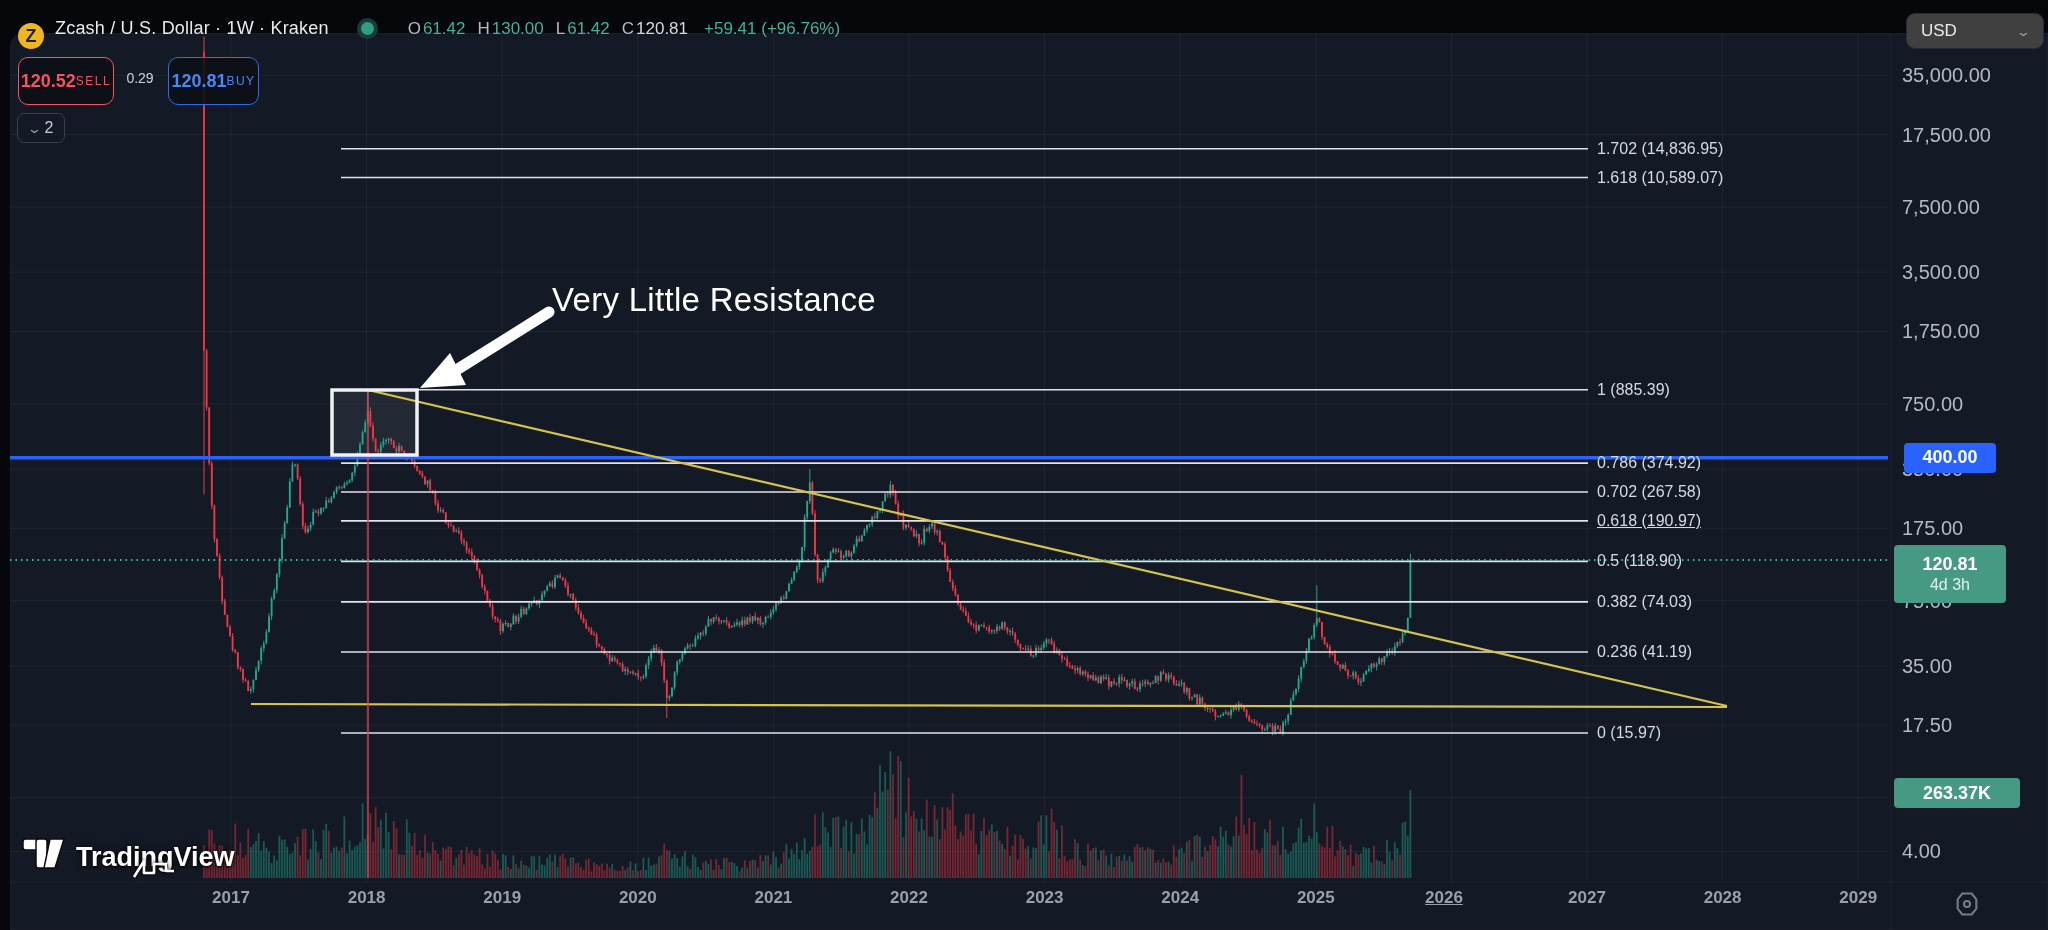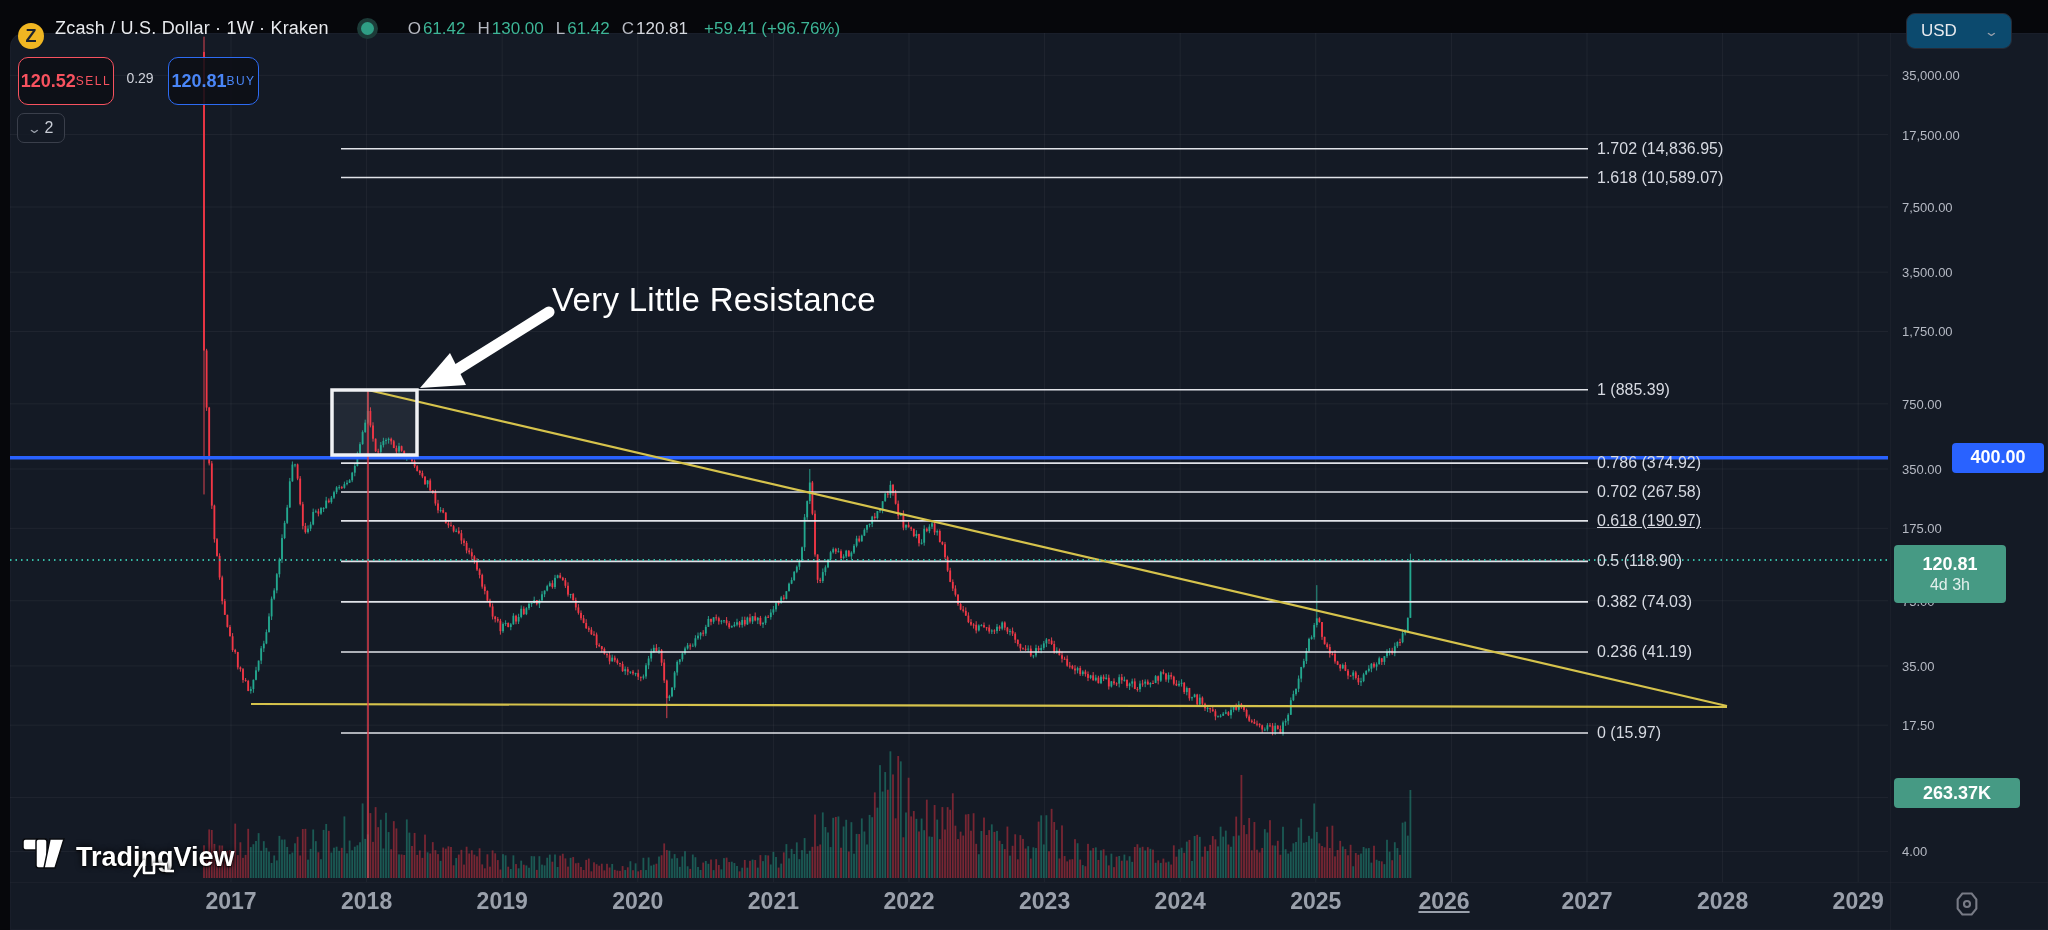--- a/index.html
+++ b/index.html
@@ -23,27 +23,27 @@
     align-items:center;justify-content:center;line-height:1.15;cursor:pointer;}
   #sell-btn{left:18px;top:57px;width:94px;height:46px;border:1.5px solid #f7525f;color:#f7525f;}
   #buy-btn{left:168px;top:57px;width:89px;height:46px;border:1.5px solid #2d6bf3;color:#4a86f7;}
   .trade-price{font-size:18px;font-weight:700;}
   .trade-label{font-size:12px;letter-spacing:1.5px;margin-top:1px;}
   #spread{position:absolute;left:117px;top:70px;width:46px;text-align:center;font-size:14px;color:#d1d4dc;}
   #collapse-pill{position:absolute;left:17px;top:113px;width:46px;height:28px;border:1px solid #3a3f4b;
     border-radius:7px;display:flex;align-items:center;justify-content:center;gap:5px;color:#c8ccd5;font-size:16px;cursor:pointer;background:#141a25cc;}
   .chev{color:#9aa0ab;font-size:13px;transform:scaleX(1.4);}
   
-  #currency-pill{position:absolute;left:1906px;top:13px;width:106px;height:36px;background:#0c4a6e;
+  #currency-pill{position:absolute;left:1906px;top:13px;width:138px;height:36px;background:#404040;
     border:1px solid #262b37;border-radius:9px;display:flex;align-items:center;padding:0 14px;box-sizing:border-box;
     color:#e8eaee;font-size:17px;cursor:pointer;}
   #currency-pill .chev{margin-left:auto;}
   
-  .tick-label{position:absolute;left:1902px;color:#b5b9c3;font-size:13px;transform:translateY(-50%);white-space:nowrap;}
-  .year-label{position:absolute;top:888px;color:#9aa0ab;font-size:23px;font-weight:600;transform:translateX(-50%);}
+  .tick-label{position:absolute;left:1902px;color:#b5b9c3;font-size:20px;transform:translateY(-50%);white-space:nowrap;}
+  .year-label{position:absolute;top:888px;color:#9aa0ab;font-size:17px;font-weight:600;transform:translateX(-50%);}
   .fib-label{position:absolute;left:1597px;color:#d7dae2;font-size:16px;transform:translateY(-50%);white-space:nowrap;}
   .badge{position:absolute;border-radius:4px;color:#fff;display:flex;flex-direction:column;align-items:center;justify-content:center;}
   #price-badge-line1{font-size:18px;font-weight:600;}
   #price-badge-line2{font-size:16px;color:#ffffffd9;margin-top:1px;}
   
   #annotation-text{position:absolute;left:552px;top:281px;color:#fff;font-size:33px;letter-spacing:.3px;}
   
   #tv-logo{position:absolute;left:22px;top:833px;display:flex;align-items:flex-end;gap:10px;color:#fff;cursor:pointer;}
   #tv-logo-text{font-size:27px;font-weight:700;text-shadow:0 0 6px #000,0 1px 2px #000;}
   #axis-separators div{position:absolute;background:#2a2e3955;}
@@ -1590,21 +1590,21 @@
       <div class="fib-label" style="left: 1597px; top: 389.69px;">1 (885.39)</div>
       <div class="fib-label" style="left: 1597px; top: 463.162px;">0.786 (374.92)</div>
       <div class="fib-label" style="left: 1597px; top: 492.001px;">0.702 (267.58)</div>
       <div class="fib-label" style="left: 1597px; top: 520.84px; text-decoration: underline;">0.618 (190.97)</div>
       <div class="fib-label" style="left: 1597px; top: 561.353px;">0.5 (118.90)</div>
       <div class="fib-label" style="left: 1597px; top: 601.864px;">0.382 (74.03)</div>
       <div class="fib-label" style="left: 1597px; top: 651.99px;">0.236 (41.19)</div>
       <div class="fib-label" style="left: 1597px; top: 733px;">0 (15.97)</div>
     </div>
   <div id="badges">
-      <div class="badge" style="left: 1952px; top: 442.626px; width: 92px; height: 30px; background: rgb(41, 98, 255);">
+      <div class="badge" style="left: 1904px; top: 442.626px; width: 92px; height: 30px; background: rgb(41, 98, 255);">
         <span style="font-size:18px;font-weight:600;">400.00</span>
       </div>
       <div class="badge" style="left: 1894px; top: 544.99px; width: 112px; height: 58px; background: rgb(70, 154, 132);">
         <span id="price-badge-line1">120.81</span>
         <span id="price-badge-line2">4d 3h</span>
       </div>
       <div class="badge" style="left: 1894px; top: 778px; width: 126px; height: 30px; background: rgb(70, 154, 132);">
         <span style="font-size:18px;font-weight:600;">263.37K</span>
       </div>
     </div>

